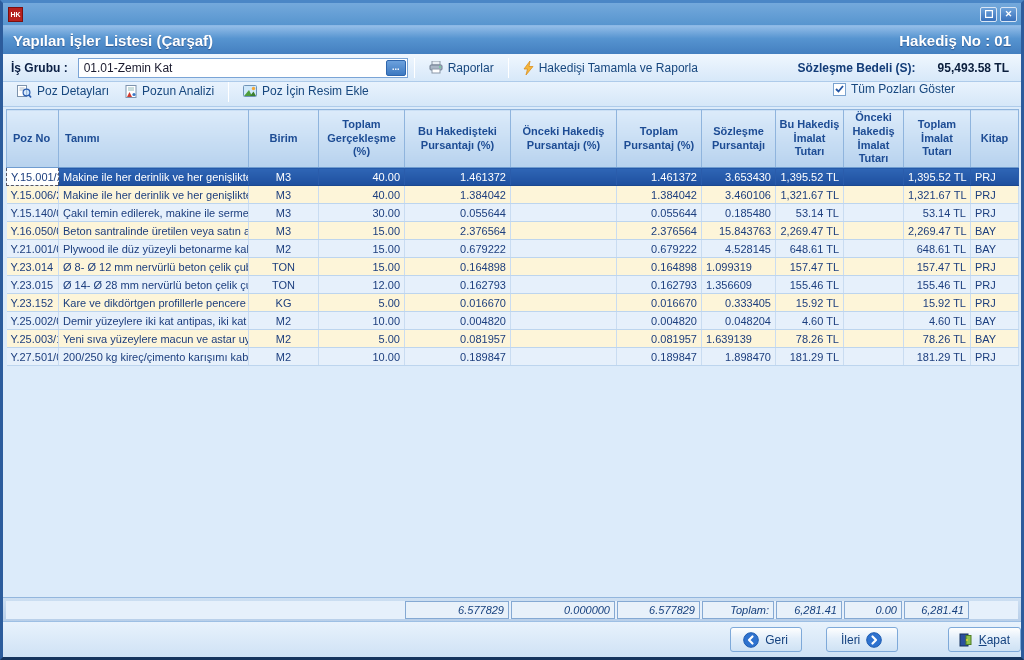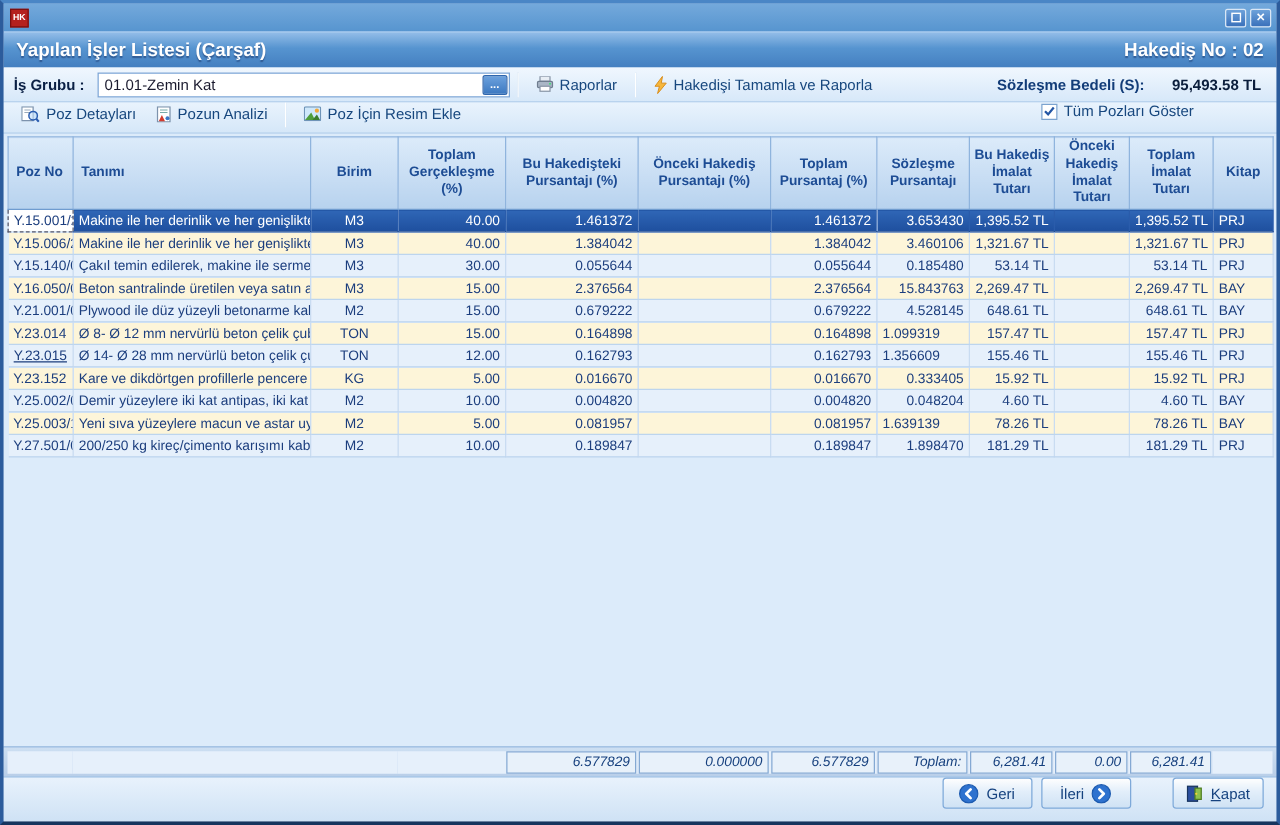--- a/index.html
+++ b/index.html
@@ -125,22 +125,22 @@
     height:18px; background:#e8f1fa; border:1px solid #85a9d3;
     font-size:11px; color:#16407e; text-align:right;
     padding:2px 4px; overflow:hidden; white-space:nowrap;
   }
 
   
   .bottom-bar {
     height:36px; flex:0 0 36px;
     background:linear-gradient(180deg,#e8f2fc,#cfe2f5);
     border-top:1px solid #9dbfe4;
-    display:flex; align-items:flex-start; justify-content:flex-end;
-    padding-right:10px; gap:7px;
+    display:flex; align-items:center; justify-content:flex-end;
+    gap:24px;
   }
   .btn {
     height:25px; min-width:72px;
     border:1px solid #7ea9d9; border-radius:3px;
     background:linear-gradient(180deg,#fefefe,#e2eefa 45%,#cfe2f4);
     color:#15427f; font-size:12px;
     display:inline-flex; align-items:center; justify-content:center; gap:6px;
     padding:0 10px; cursor:pointer;
   }
   .btn.kapat { margin-left:26px; }
@@ -159,21 +159,21 @@
         <svg width="8" height="8" viewBox="0 0 8 8">
             <rect x="0.5" y="0.5" width="7" height="7" fill="none" stroke="#fff" stroke-width="1.4"></rect>
           </svg>
       </div>
       <div class="win-btn">✕</div>
     </div>
   </div>
 
   <div class="titlebar-main">
     <span>Yapılan İşler Listesi (Çarşaf)</span>
-    <span>Hakediş No : 02</span>
+    <span>Hakediş No : 01</span>
   </div>
 
   <div class="toolbar1">
     <span class="lbl-strong">İş Grubu :</span>
     <div class="combo">
       <span>01.01-Zemin Kat</span>
       <div class="combo-btn">...</div>
     </div>
     <div class="tb-sep"></div>
     <div class="tb-btn">
@@ -360,21 +360,21 @@
             <td style="text-align: right;">0.164898</td>
             <td style="text-align: right;"></td>
             <td style="text-align: right;">0.164898</td>
             <td style="text-align: left;">1.099319</td>
             <td style="text-align: right;">157.47 TL</td>
             <td style="text-align: right;"></td>
             <td style="text-align: right;">157.47 TL</td>
             <td style="text-align: left;">PRJ</td>
           </tr>
           <tr>
-            <td style="text-align: center; text-decoration: underline;">Y.23.015</td>
+            <td style="text-align: left;">Y.23.015</td>
             <td style="text-align: left;">Ø 14- Ø 28 mm nervürlü beton çelik çu</td>
             <td style="text-align: center;">TON</td>
             <td style="text-align: right;">12.00</td>
             <td style="text-align: right;">0.162793</td>
             <td style="text-align: right;"></td>
             <td style="text-align: right;">0.162793</td>
             <td style="">1.356609</td>
             <td style="text-align: right;">155.46 TL</td>
             <td style="text-align: right;"></td>
             <td style="text-align: right;">155.46 TL</td>

